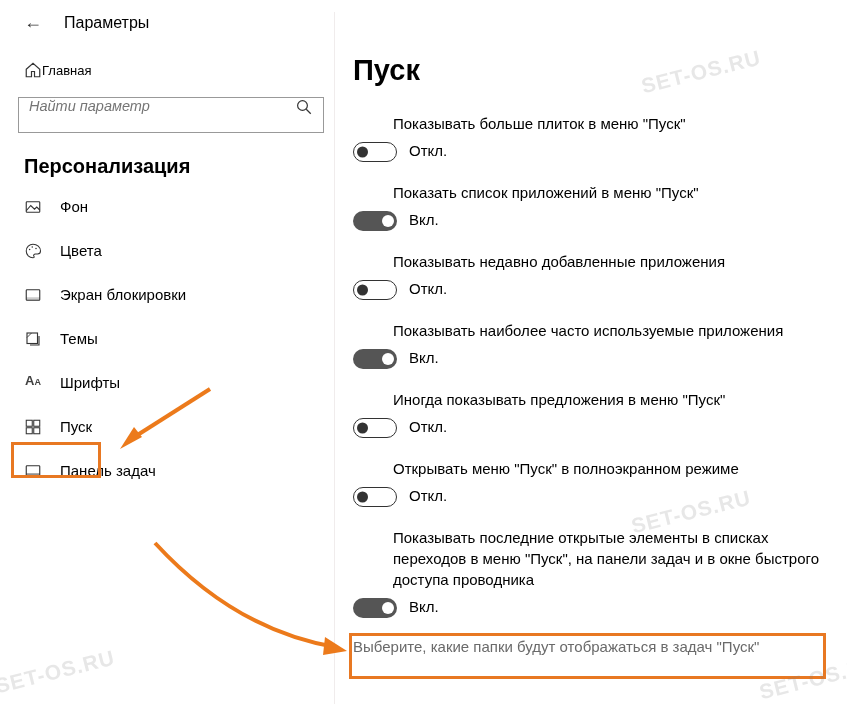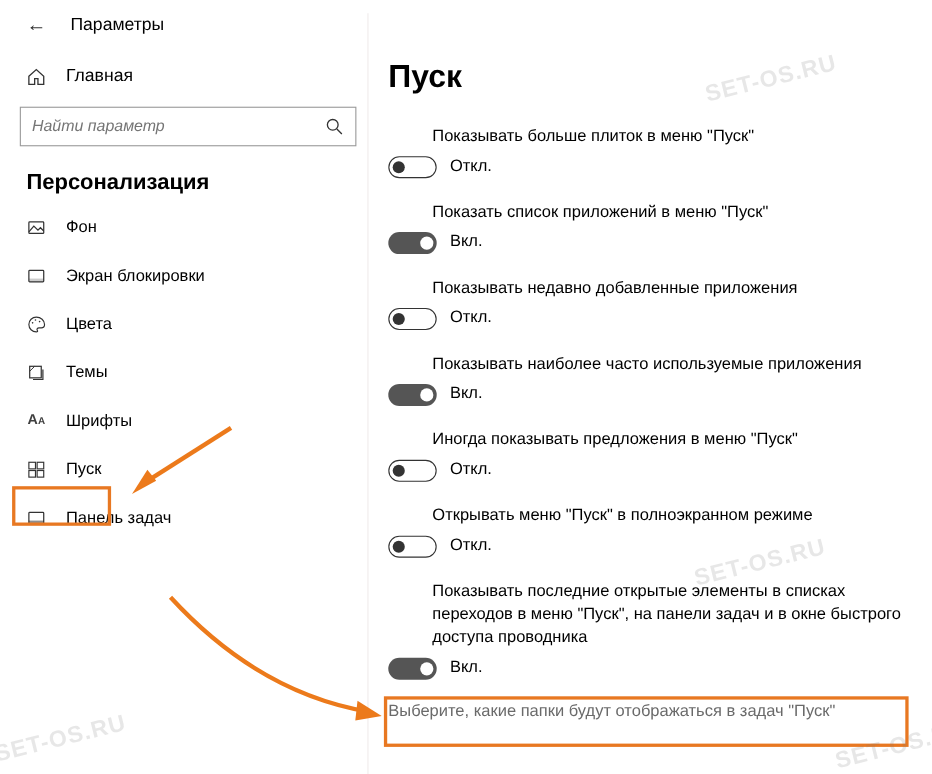--- a/index.html
+++ b/index.html
@@ -30,30 +30,29 @@
       padding: 0 0 18px 6px;
     }
     .back-btn {
       font-size: 18px;
       color: #333;
       cursor: pointer;
     }
     .home-row {
       display: flex;
       align-items: center;
-      gap: 18px;
       padding: 10px 6px 18px 6px;
-      font-size: 16px;
+      font-size: 13px;
     }
     .home-row .icon { width: 18px; text-align: center; }
     .search-box {
       border: 1px solid #999;
       height: 36px;
       display: flex;
-      align-items: center;
+      align-items: flex-start;
       padding: 0 10px;
       margin: 0 0 22px 0;
       background: #fff;
     }
     .search-box input {
       border: none;
       outline: none;
       flex: 1;
       font-size: 14.5px;
       font-style: italic;
@@ -211,36 +210,36 @@
         <svg class="ico-svg" viewBox="0 0 24 24">
             <rect x="3" y="5" width="18" height="14" rx="1" fill="none" stroke="#333" stroke-width="1.5"></rect>
             <polyline points="3,17 9,10 14,15 17,12 21,16" fill="none" stroke="#333" stroke-width="1.5"></polyline>
           </svg>
       </span>
       <span>Фон</span>
     </div>
     <div class="nav-item">
       <span class="icon">
         <svg class="ico-svg" viewBox="0 0 24 24">
-            <rect x="3" y="5" width="18" height="14" rx="1" fill="none" stroke="#333" stroke-width="1.5"></rect>
-            <rect x="3" y="15" width="18" height="4" fill="#333" opacity="0.25"></rect>
-          </svg>
-      </span>
-      <span>Экран блокировки</span>
-    </div>
-    <div class="nav-item">
-      <span class="icon">
-        <svg class="ico-svg" viewBox="0 0 24 24">
             <path d="M12 3a9 9 0 1 0 0 18c1.6 0 2-1 1.2-2-1-1.2.2-3 2-3H18a4 4 0 0 0 4-4c0-5-4.5-9-10-9Z" fill="none" stroke="#333" stroke-width="1.4"></path>
             <circle cx="7.5" cy="10" r="1" fill="#333"></circle>
             <circle cx="11" cy="6.5" r="1" fill="#333"></circle>
             <circle cx="16" cy="8.5" r="1" fill="#333"></circle>
           </svg>
       </span>
       <span>Цвета</span>
+    </div>
+    <div class="nav-item">
+      <span class="icon">
+        <svg class="ico-svg" viewBox="0 0 24 24">
+            <rect x="3" y="5" width="18" height="14" rx="1" fill="none" stroke="#333" stroke-width="1.5"></rect>
+            <rect x="3" y="15" width="18" height="4" fill="#333" opacity="0.25"></rect>
+          </svg>
+      </span>
+      <span>Экран блокировки</span>
     </div>
     <div class="nav-item">
       <span class="icon">
         <svg class="ico-svg" viewBox="0 0 24 24">
             <rect x="4" y="4" width="14" height="14" fill="none" stroke="#333" stroke-width="1.5"></rect>
             <path d="M8 20 H20 V8" fill="none" stroke="#333" stroke-width="1.5"></path>
             <path d="M4 10 L10 4" stroke="#333" stroke-width="1.2"></path>
           </svg>
       </span>
       <span>Темы</span>

